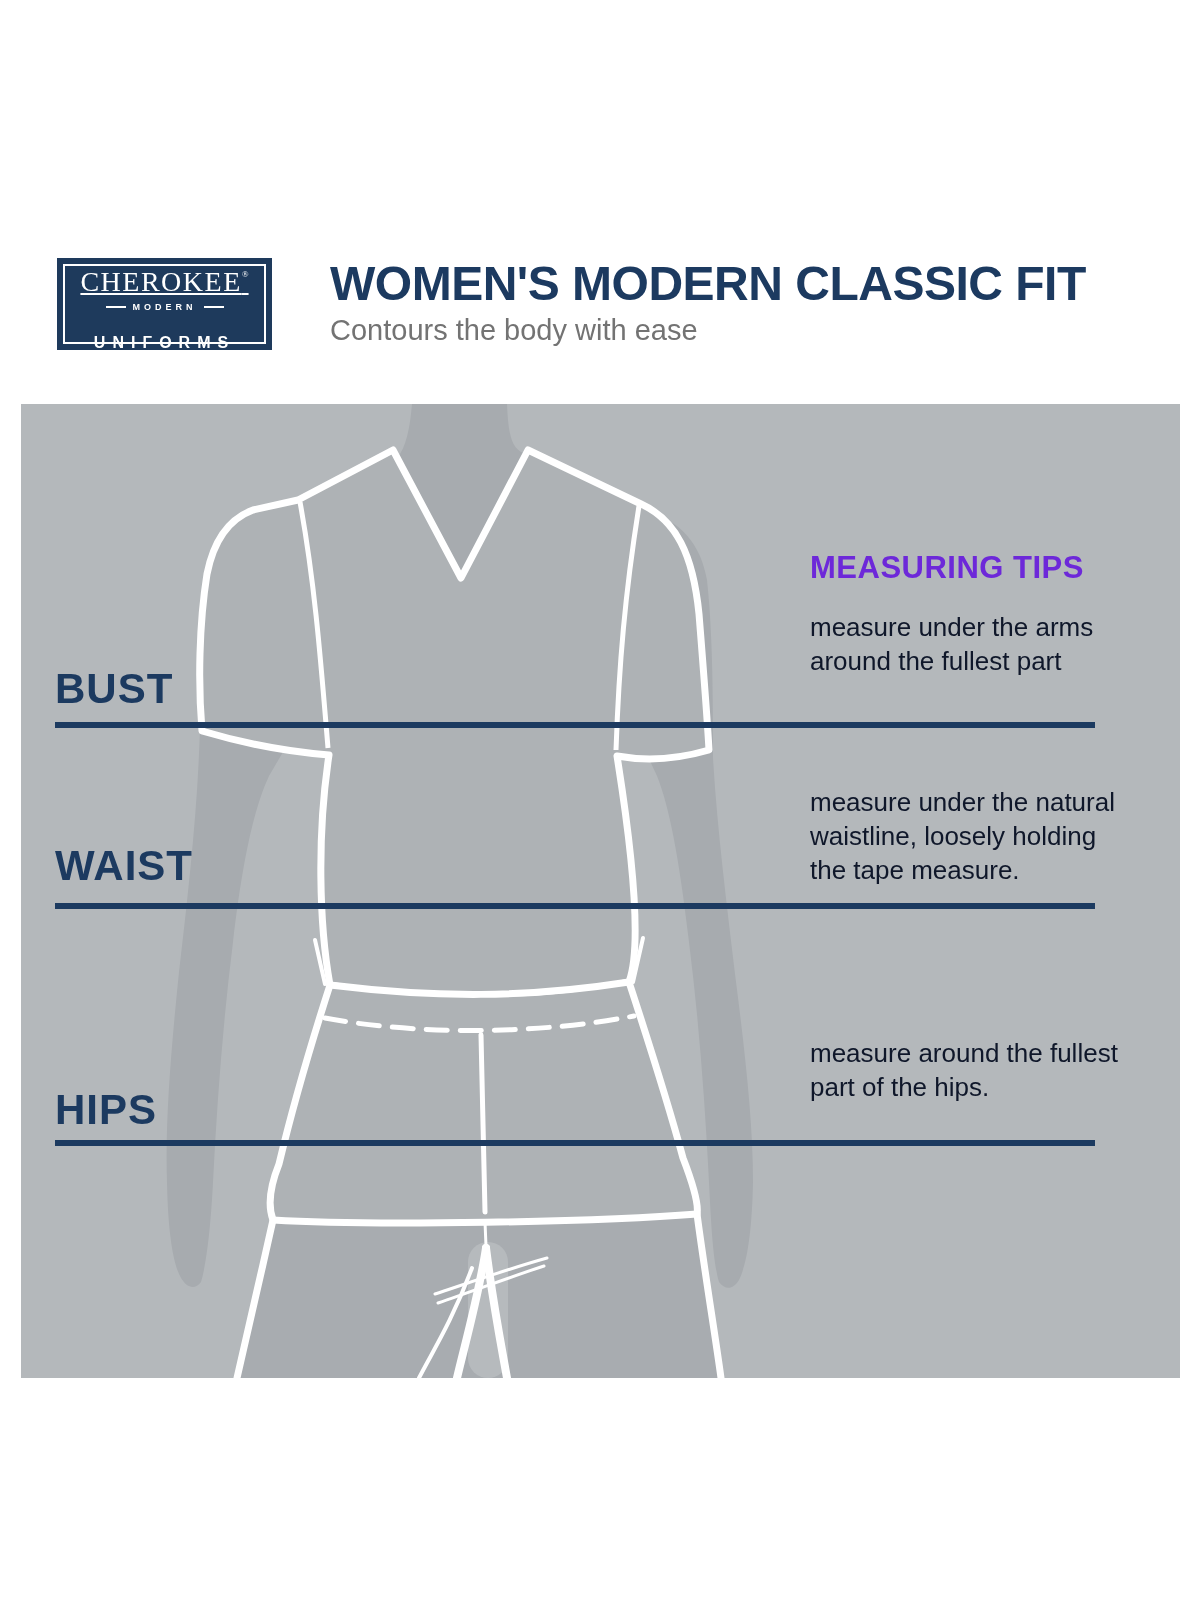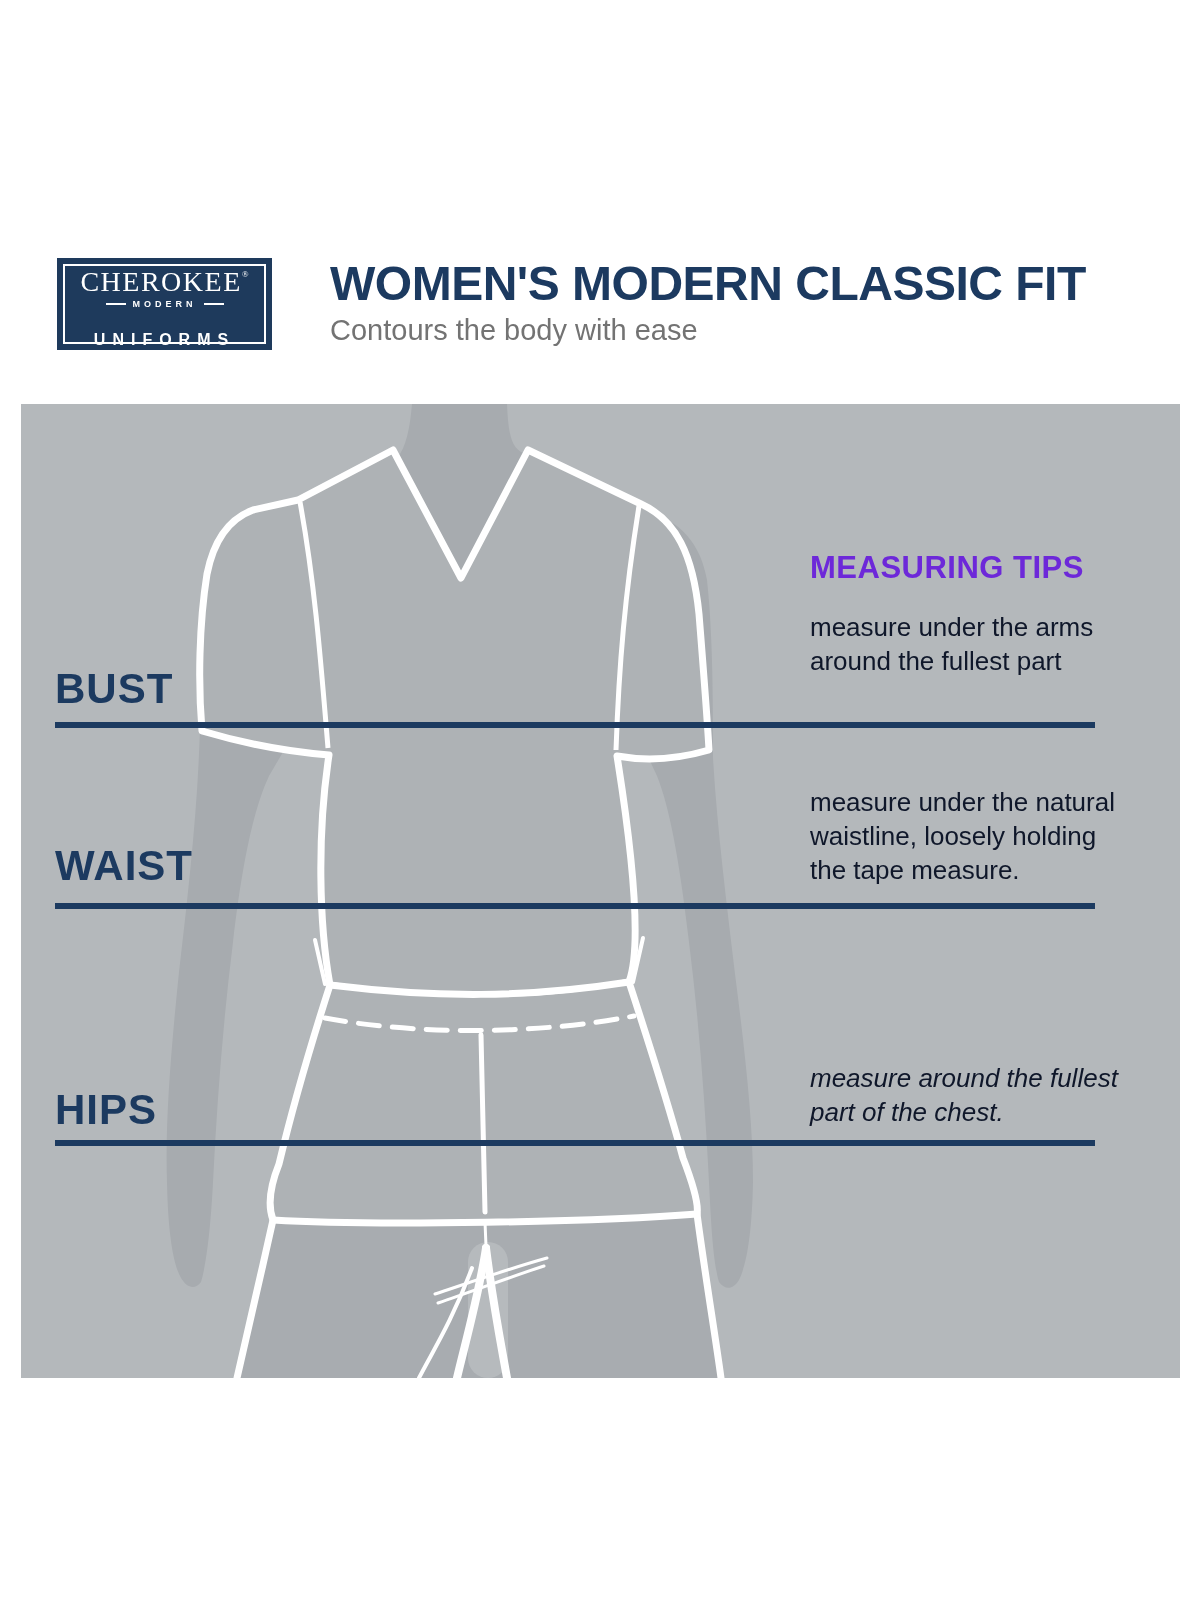--- a/index.html
+++ b/index.html
@@ -12,21 +12,21 @@
     position:absolute;left:57px;top:258px;width:215px;height:92px;
     background:#1e3a5c;box-sizing:border-box;
   }
   .logo-inner{
     position:absolute;left:6px;top:6px;right:6px;bottom:6px;
     border:2px solid #ffffff;display:flex;flex-direction:column;
     align-items:center;justify-content:center;color:#ffffff;
   }
   .logo-name{
     font-family:"Liberation Serif", serif;font-size:28px;letter-spacing:1.5px;
-    line-height:30px;white-space:nowrap;
+    line-height:36px;white-space:nowrap;text-decoration:underline;
   }
   .logo-reg{font-size:9px;vertical-align:14px;letter-spacing:0;}
   .logo-medical{display:flex;align-items:center;gap:7px;margin-top:2px;}
   .logo-dash{width:20px;height:2px;background:#ffffff;}
   .logo-medical-text{font-size:9px;font-weight:bold;letter-spacing:4px;white-space:nowrap;}
   .logo-uniforms{font-size:16px;font-weight:bold;letter-spacing:7px;margin-top:22px;white-space:nowrap;}
   .page-title{
     position:absolute;left:330px;top:256px;color:#1c3a60;
     font-size:48px;font-weight:bold;letter-spacing:-0.5px;white-space:nowrap;
   }
@@ -58,21 +58,21 @@
   .tips-heading{
     position:absolute;left:789px;top:146px;color:#6d28d9;
     font-size:31px;font-weight:bold;letter-spacing:0.5px;white-space:nowrap;
   }
   .tip{
     position:absolute;left:789px;color:#0f172a;font-size:26px;line-height:34px;
   }
   .tip span{display:block;white-space:nowrap;}
   .tip-bust{top:206px;}
   .tip-waist{top:381px;}
-  .tip-hips{top:657px;font-style:italic;}
+  .tip-hips{top:632px;}
 </style>
 </head>
 <body>
 
 <div class="logo-box">
   <div class="logo-inner">
     <div class="logo-name"><span>CHEROKEE</span><span class="logo-reg">®</span></div>
     <div class="logo-medical">
       <span class="logo-dash"></span>
       <span class="logo-medical-text">MODERN</span>
@@ -139,16 +139,16 @@
   </div>
 
   <div class="tip tip-waist">
     <span>measure under the natural</span>
     <span>waistline, loosely holding</span>
     <span>the tape measure.</span>
   </div>
 
   <div class="tip tip-hips">
     <span>measure around the fullest</span>
-    <span>part of the chest.</span>
+    <span>part of the hips.</span>
   </div>
 
 </div>
 
 </body></html>

